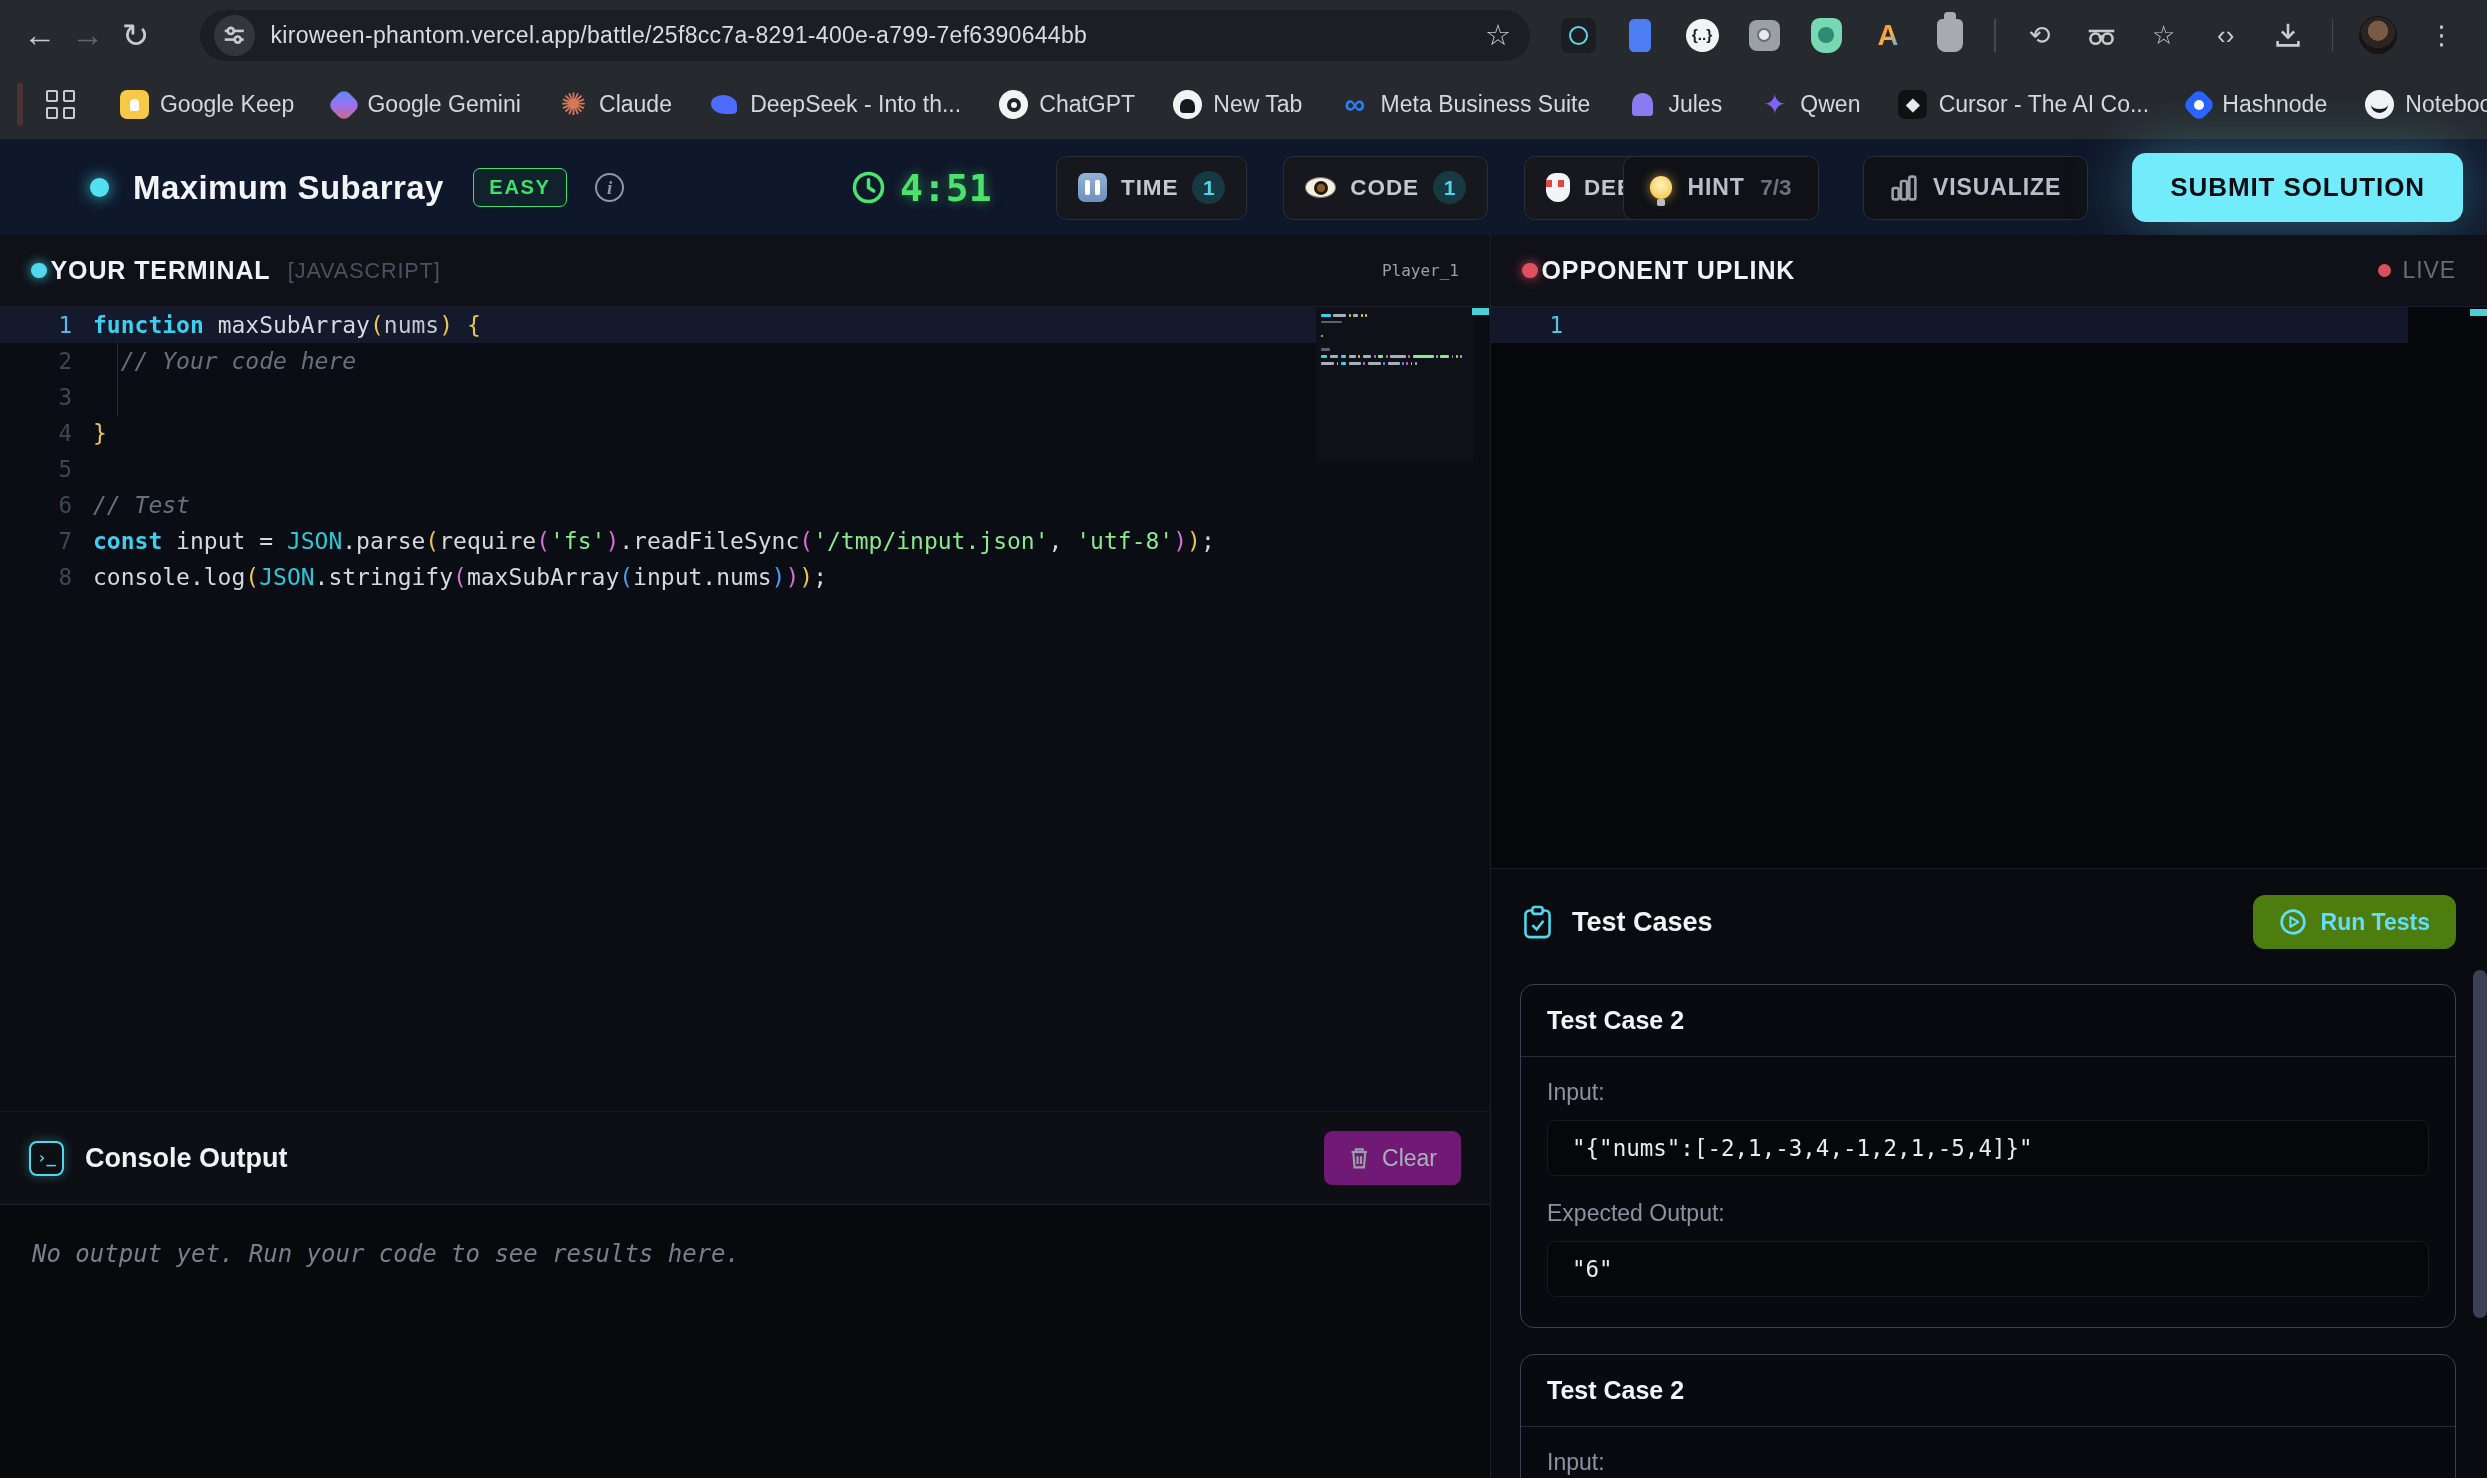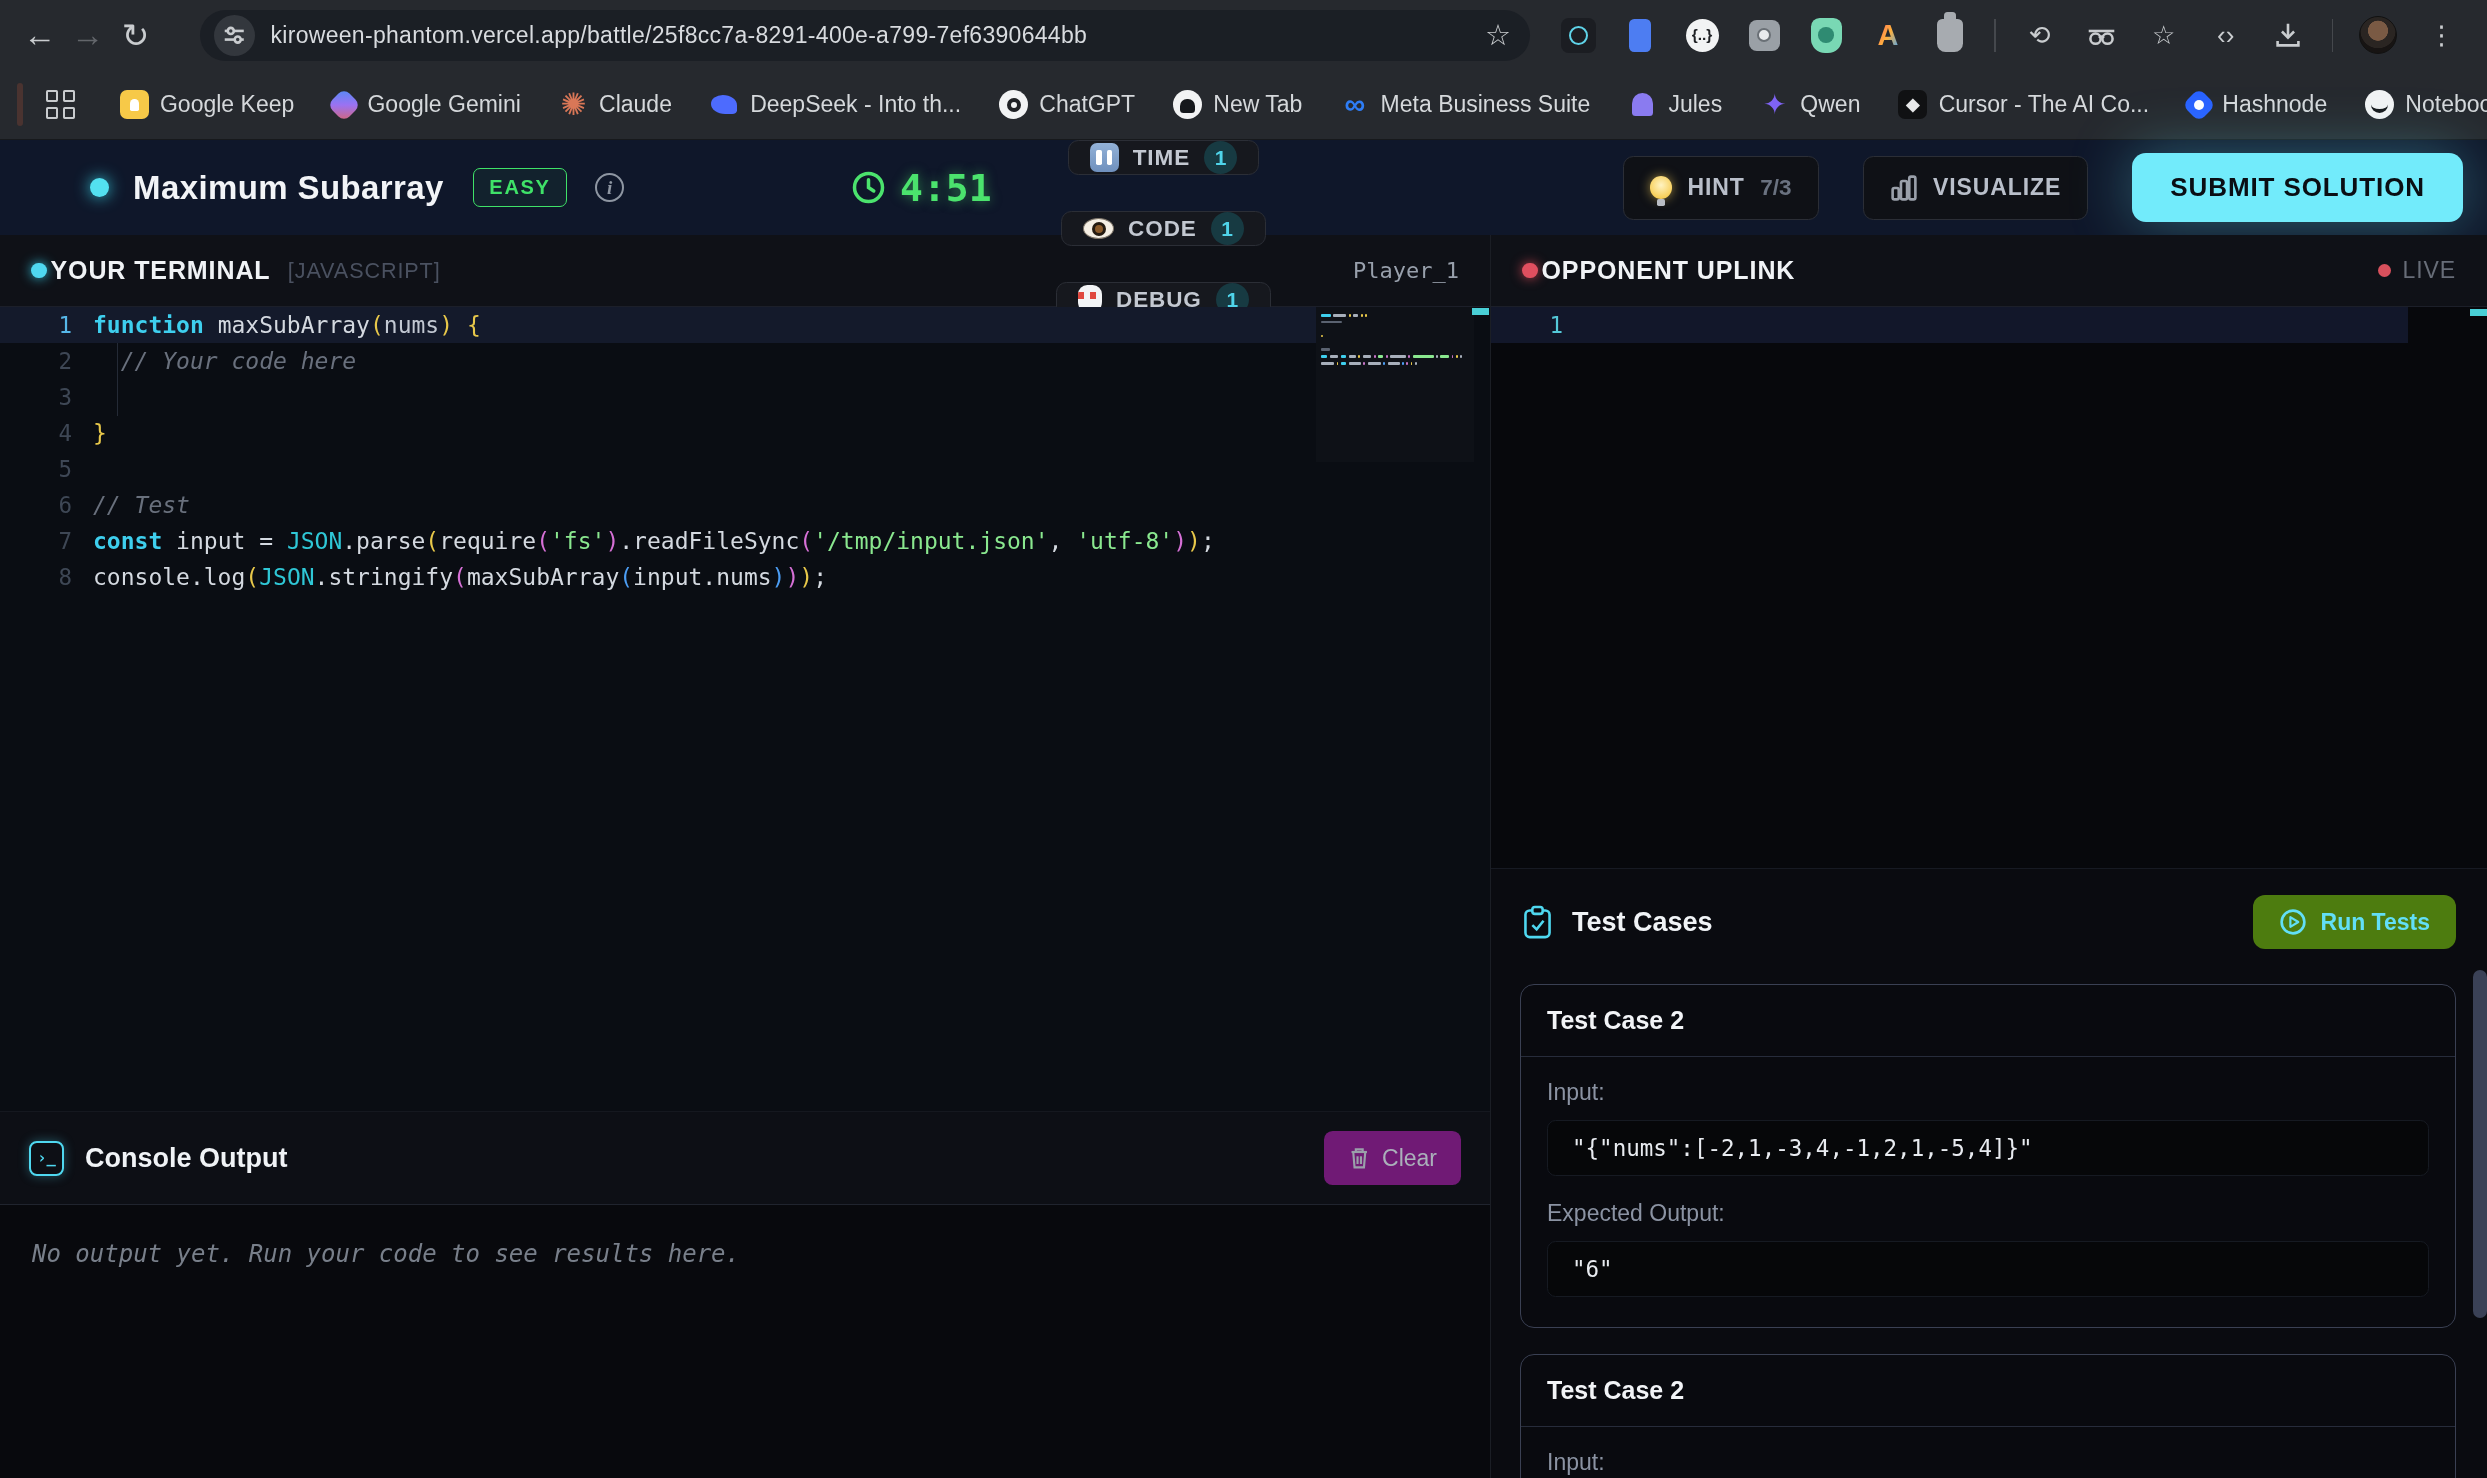--- a/index.html
+++ b/index.html
@@ -65,21 +65,21 @@
   .app-header { position:relative; height:95px; background:#0f172a; }
   .hdr-left { position:absolute; left:90px; top:0; height:100%; display:flex; align-items:center; }
   .cyan-dot { width:19px; height:19px; border-radius:50%; background:#53e0f0; box-shadow:0 0 15.5px #37c7da; }
   .page-title { margin-left:24px; font-size:33px; font-weight:bold; color:#f2f4f7; letter-spacing:0.4px; }
   .diff-badge { margin-left:29px; font-size:20px; font-weight:bold; letter-spacing:1.7px; color:#3fe268;
                 border:1.7px solid #3fe268; border-radius:7px; padding:7px 15.5px; background:rgba(63,226,104,.06); }
   .info-ic { margin-left:28px; width:29px; height:29px; border-radius:50%; border:2.6px solid #8e96a2; color:#8e96a2;
              font-size:19px; font-weight:bold; display:flex; align-items:center; justify-content:center; font-family:"Liberation Serif",serif; font-style:italic;}
   .timer { position:absolute; left:851px; top:0; height:100%; display:flex; align-items:center; gap:14px; }
   .timer-text { font-size:38px; font-weight:bold; color:#4be36d; text-shadow:0 0 12px rgba(75,227,109,.5); }
-  .powerups { position:absolute; left:1056px; top:0; height:100%; display:flex; align-items:center; gap:36px;flex-direction:column; }
+  .powerups { position:absolute; left:1056px; top:0; height:100%; display:flex; align-items:center; gap:36px; }
   .pu-btn { height:64px; border-radius:10.4px; background:#16181e; border:1.7px solid #2b2e36; display:flex;
             align-items:center; gap:14px; padding:0 21px; }
   .pu-label { font-size:22.5px; font-weight:bold; color:#c3c8d1; letter-spacing:0.9px; }
   .pu-count { width:33px; height:33px; border-radius:50%; background:#173a42; color:#4fd4ea; font-size:21px;
               font-weight:bold; display:flex; align-items:center; justify-content:center; }
   .i-pause { width:29px; height:29px; border-radius:7px; background:linear-gradient(#93b2d8,#6f90bd);
              display:flex; align-items:center; justify-content:center; gap:5.2px; }
   .i-pause i { width:5.2px; height:15.5px; background:#fff; border-radius:1.7px; }
   .i-eye { width:31px; height:21px; background:#f5efe4; border-radius:50%; display:flex; align-items:center; justify-content:center; border:1.7px solid #7d7468;}
   .i-eye b { width:14px; height:14px; border-radius:50%; background:#8a5a2a; border:3.5px solid #241a10; }
@@ -98,21 +98,21 @@
                 letter-spacing:0.9px; display:flex; align-items:center; padding:0 38px;
                 box-shadow:0 0 60px rgba(110,235,250,.35); font-family:"Liberation Sans",sans-serif;}
 
   
   .battle { display:flex; height:1244px; }
   .panel-left { width:1491px; border-right:1.7px solid #1b1e25; display:flex; flex-direction:column; }
   .panel-right { flex:1; display:flex; flex-direction:column; position:relative; }
   .panel-hdr { height:72px; background:#0f1117; border-bottom:0.9px solid #1c1f29; display:flex; align-items:center; padding:0 31px; }
   .ph-title { font-size:25px; font-weight:bold; color:#f0f3f6; letter-spacing:0.9px; margin-left:4px; }
   .ph-tag { font-size:21.6px; color:#4a5160; margin-left:17.3px; letter-spacing:0.9px; }
-  .ph-right { margin-left:auto; font-size:22px; color:#98a0ac; }
+  .ph-right { margin-left:auto; font-size:16px; color:#98a0ac; }
   .dot-sm { width:15.5px; height:15.5px; border-radius:50%; }
   .dot-cyan { background:#4fd8f0; box-shadow:0 0 12px #35c3dc; }
   .dot-red { background:#e04f5f; box-shadow:0 0 12px #c94552; }
   .live-wrap { margin-left:auto; display:flex; align-items:center; gap:12px; }
   .live-dot { width:13px; height:13px; border-radius:50%; background:#d8505c; }
   .live-text { font-size:23px; color:#676d78; letter-spacing:0.9px; }
 
   
   .editor { position:relative; height:804px; background:#0a0d13; overflow:hidden; }
   .active-line { position:absolute; left:0; top:0; height:36px; width:1316px; background:#141a2b; }

